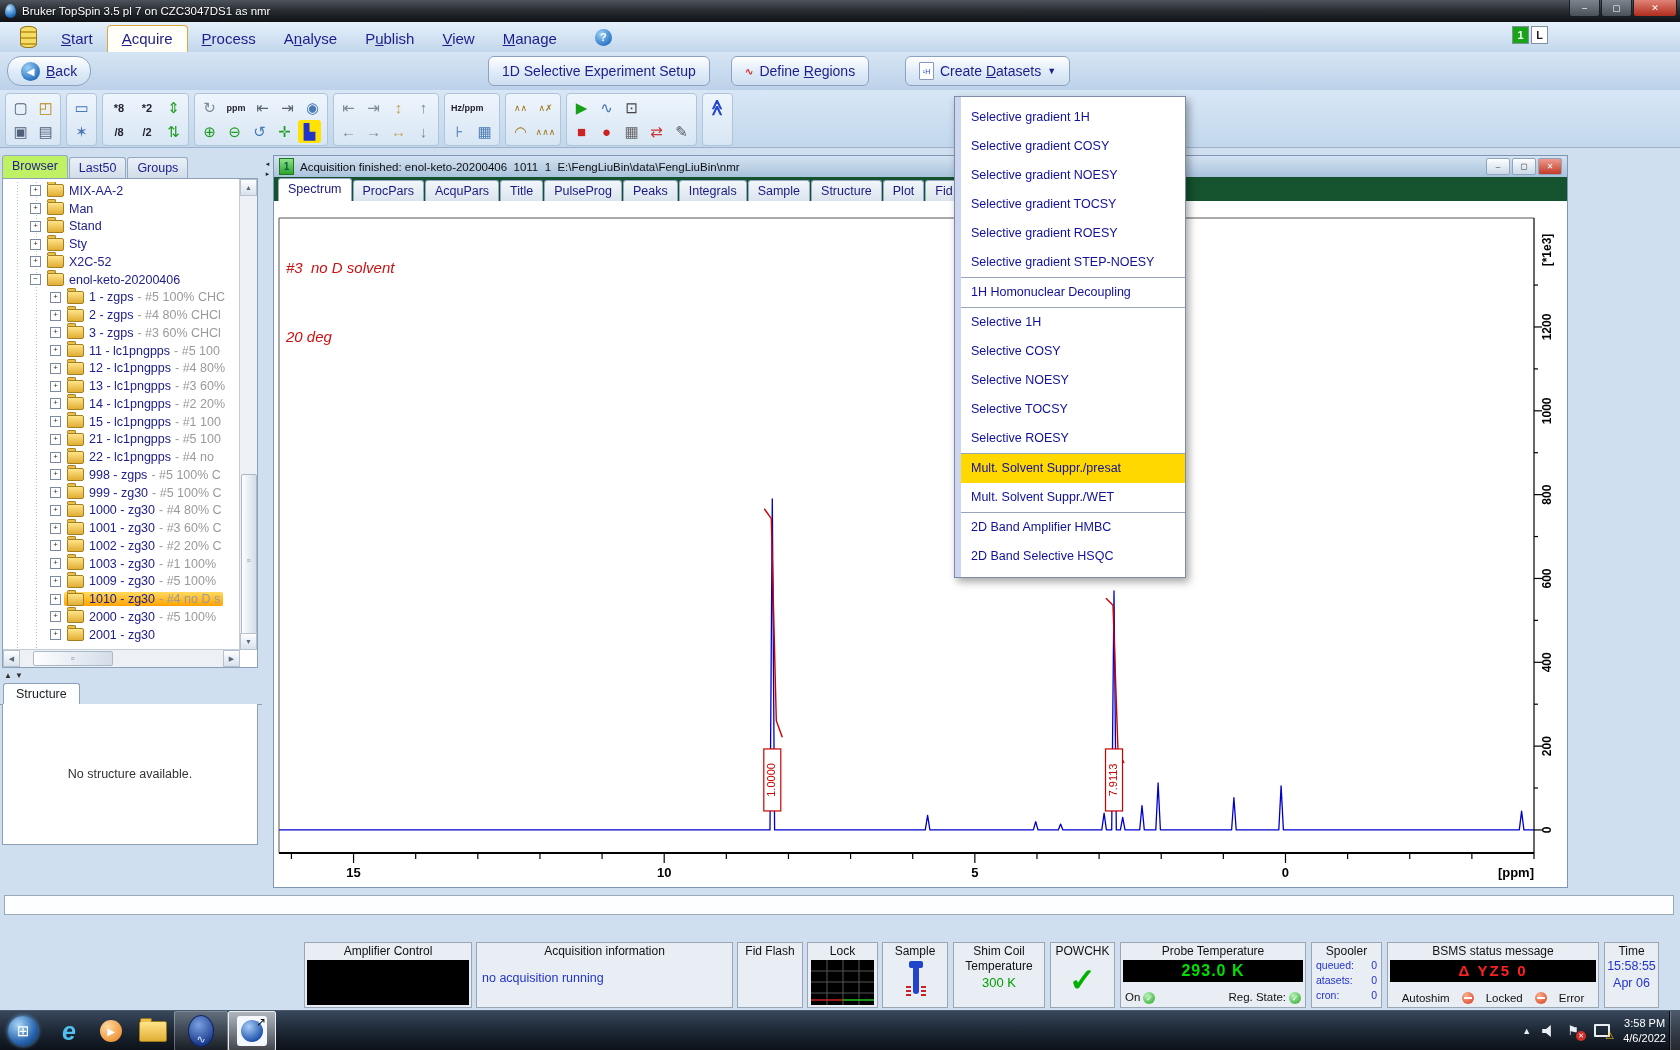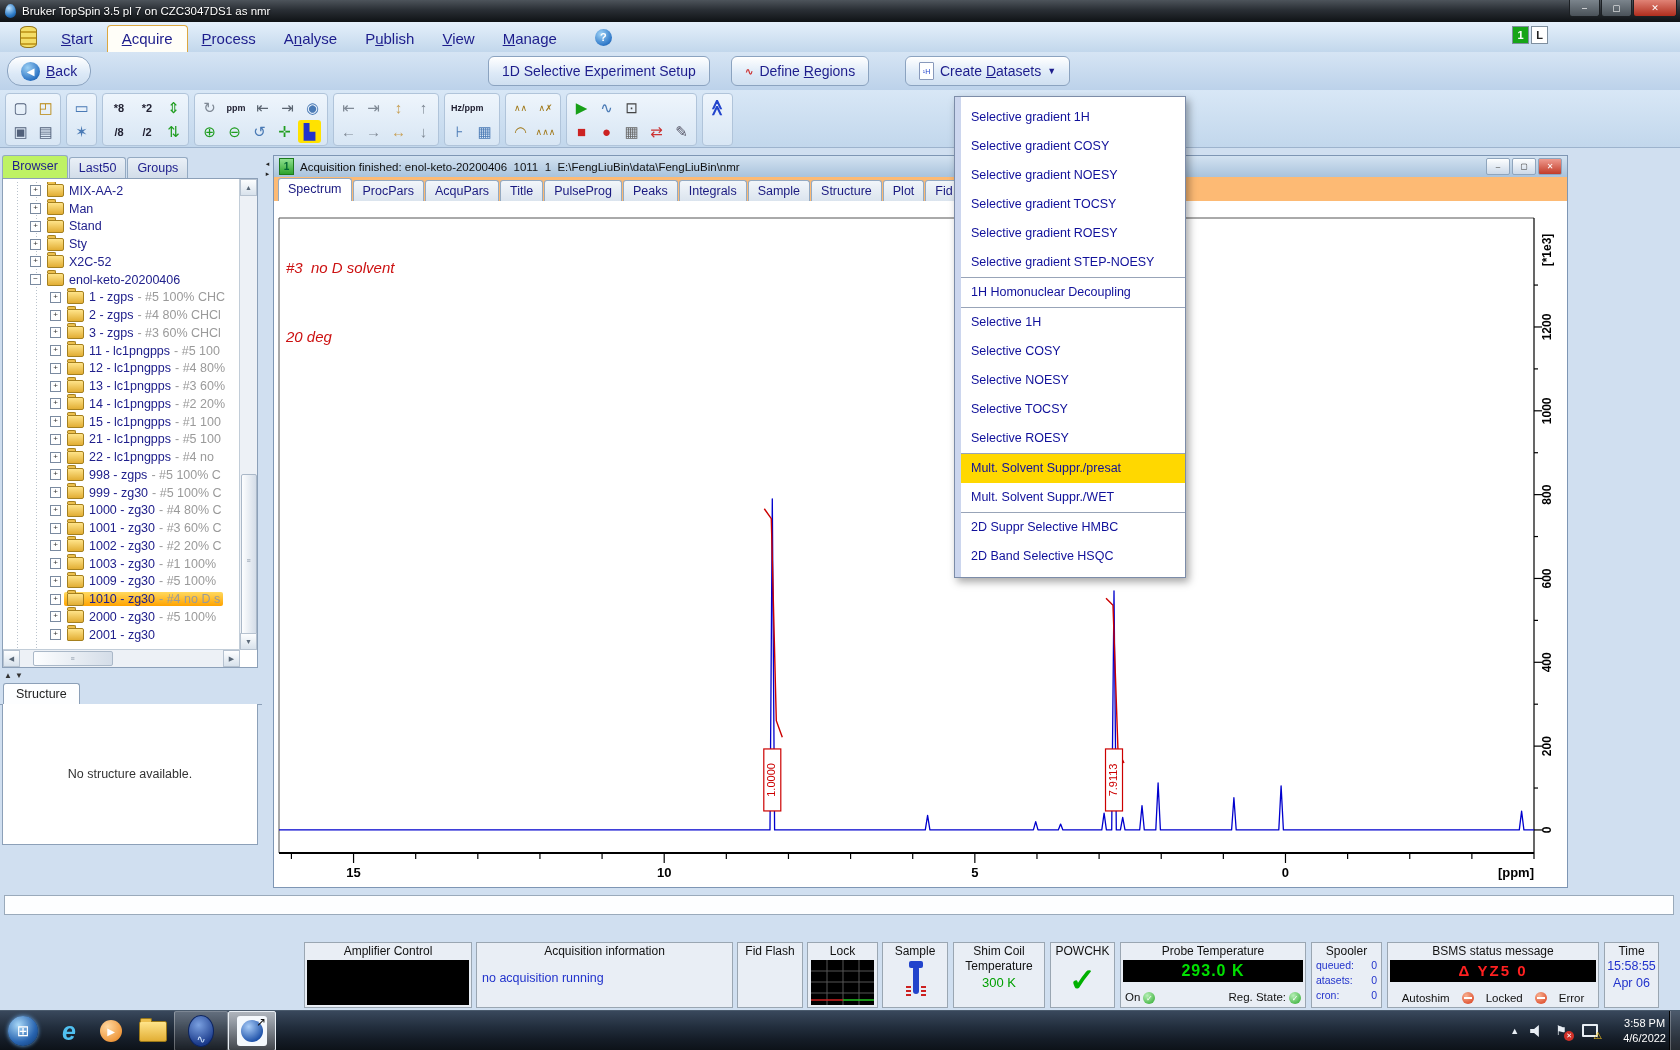--- a/index.html
+++ b/index.html
@@ -107,21 +107,21 @@
   .dw-titlebar{position:absolute;left:0;top:0;right:0;height:21px;
     background:linear-gradient(#d3e2f1,#a9c3dc);border-bottom:1px solid #86a0bc;display:flex;align-items:center;}
   .dw-badge{width:13px;height:15px;margin:0 6px 0 5px;background:linear-gradient(#8ee08e,#2da32d);
     color:#063;font-size:10px;font-weight:bold;display:flex;align-items:center;justify-content:center;
     border:1px solid #1d7a1d;flex:none;}
   .dw-title{font-size:11.5px;color:#111;white-space:pre;}
   .dw-controls{position:absolute;right:5px;top:2px;display:flex;gap:2px;}
   .dw-btn{width:22px;height:15px;font-size:8px;display:flex;align-items:center;justify-content:center;
     color:#333;background:linear-gradient(#fdfeff,#ccd9e8);border:1px solid #8fa5bd;border-radius:2px;}
   .dw-btn.close{background:linear-gradient(#ef9a8e,#c23b28);color:#fff;}
-  .dw-tabs{position:absolute;left:0;top:21px;right:0;height:24px;background:#fdba74;
+  .dw-tabs{position:absolute;left:0;top:21px;right:0;height:24px;background:#14532d;
     display:flex;align-items:flex-end;padding-left:4px;}
   .dtab{font-size:12.5px;color:#1a1a80;background:linear-gradient(#f2f6fa,#dbe4ee);
     border:1px solid #94aac2;border-bottom:none;border-radius:3px 3px 0 0;padding:3px 9px;margin-right:1px;}
   .dtab.active{background:#fff;padding-bottom:5px;}
   .spectrum-area{position:absolute;left:0;top:45px;right:0;bottom:0;background:#fff;}
   .annot{position:absolute;left:12px;top:8px;color:#cc1111;font-style:italic;font-size:15px;line-height:1.55;white-space:pre;}
   #spectrum-svg{position:absolute;left:0;top:0;}
   
   #create-menu{position:absolute;left:954px;top:96px;width:224px;background:#fff;
     border:1px solid #7c8ca8;box-shadow:3px 4px 8px rgba(0,0,0,.35);padding:6px 0 6px 6px;
@@ -184,21 +184,21 @@
   .tray{position:absolute;right:14px;top:0;height:40px;display:flex;align-items:center;gap:11px;}
   .tray-up{color:#e8eef4;font-size:9px;}
   .speaker{width:14px;height:12px;background:#e8eef4;
     clip-path:polygon(0 33%,28% 33%,62% 0,62% 100%,28% 67%,0 67%);}
   .flag-wrap{position:relative;width:16px;height:16px;color:#e8eef4;font-size:13px;line-height:16px;}
   .flag-badge{position:absolute;right:-3px;bottom:-2px;width:10px;height:10px;border-radius:50%;
     background:#d03028;color:#fff;font-size:7px;display:flex;align-items:center;justify-content:center;}
   .net-wrap{position:relative;width:18px;height:16px;}
   .net-screen{position:absolute;left:0;top:1px;width:12px;height:9px;border:2px solid #e8eef4;border-radius:1px;}
   .net-warn{position:absolute;right:-2px;bottom:-2px;color:#f0c020;font-size:10px;}
-  .tray-clock{color:#fff;font-size:11px;text-align:center;line-height:15px;white-space:pre;margin-left:12px;}
+  .tray-clock{color:#fff;font-size:11px;text-align:center;line-height:15px;white-space:pre;}
   .show-desktop{position:absolute;right:0;top:0;width:10px;height:40px;background:rgba(255,255,255,.1);
     border-left:1px solid #000;box-shadow:inset 1px 0 0 rgba(255,255,255,.25);}
 </style>
 </head>
 <body>
 
 <div id="screen">
 
   <div id="titlebar">
     <span class="app-drop"></span>
@@ -892,19 +892,19 @@
       <div class="dd-item"><span>Selective NOESY</span></div>
 
       <div class="dd-item"><span>Selective TOCSY</span></div>
 
       <div class="dd-item sep"><span>Selective ROESY</span></div>
 
       <div class="dd-item hl"><span>Mult. Solvent Suppr./presat</span></div>
 
       <div class="dd-item sep"><span>Mult. Solvent Suppr./WET</span></div>
 
-      <div class="dd-item"><span>2D Suppr Selective HMBC</span></div>
+      <div class="dd-item"><span>2D Band Amplifier HMBC</span></div>
 
       <div class="dd-item"><span>2D Band Selective HSQC</span></div>
 
   </div>
 
 </div>
 
 </body></html>

